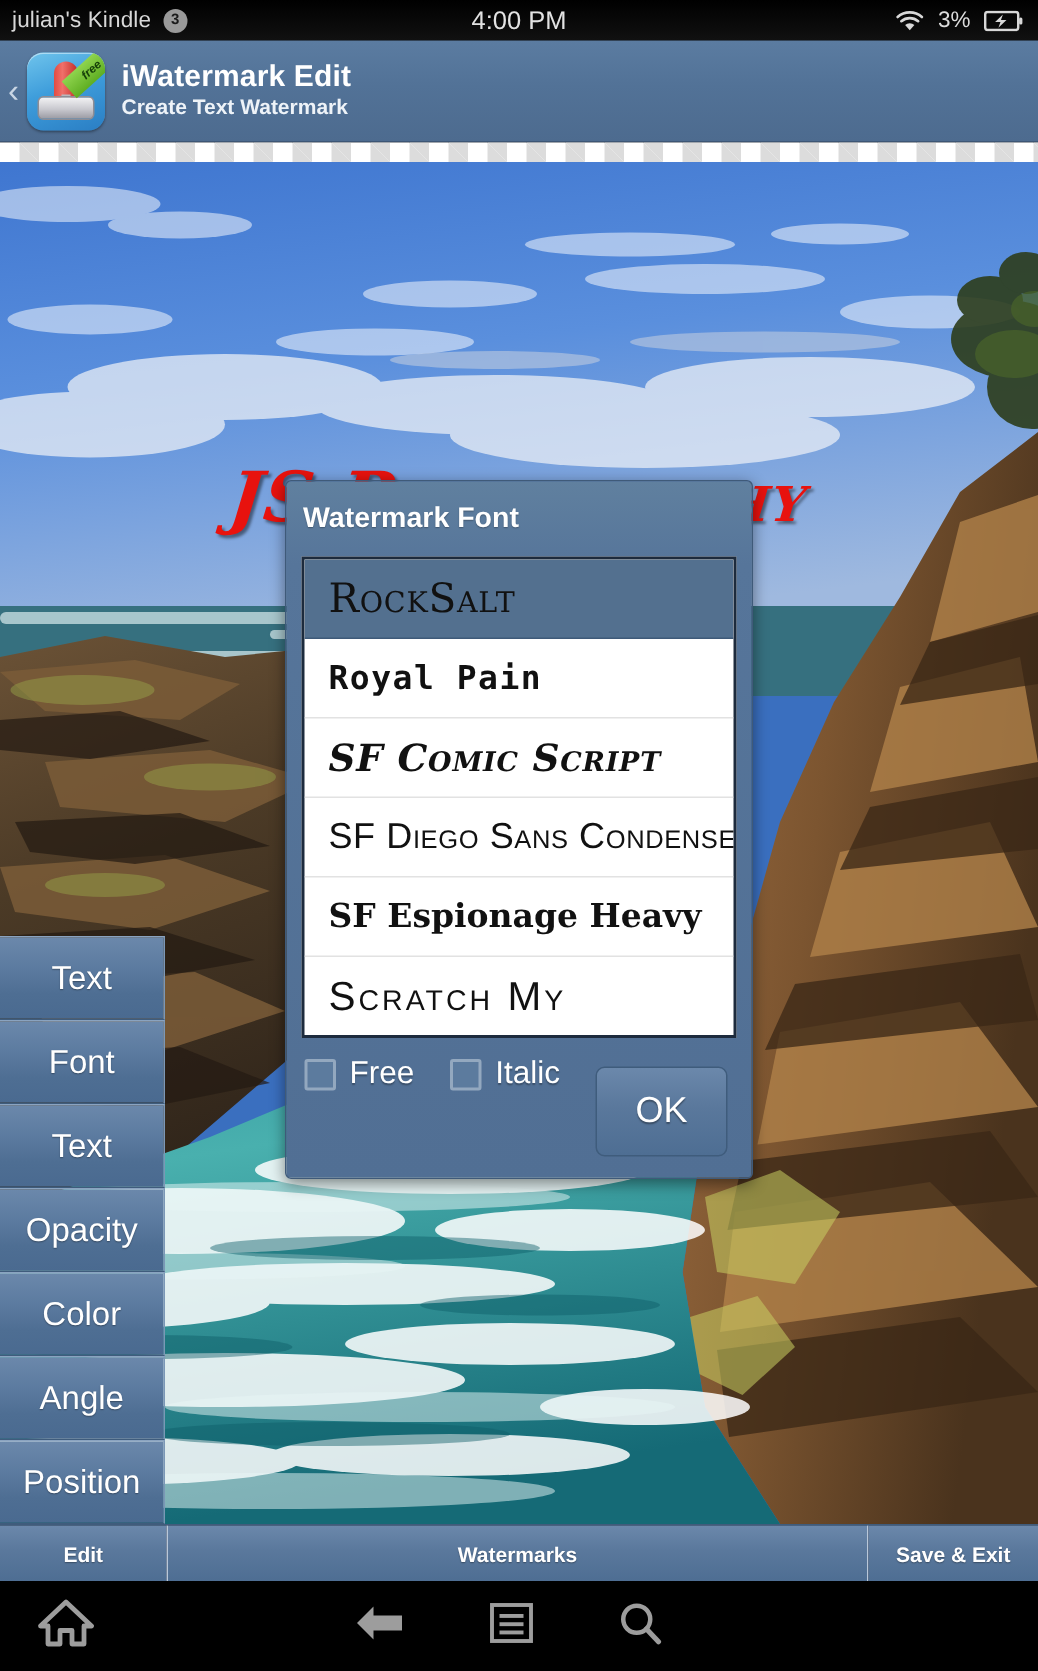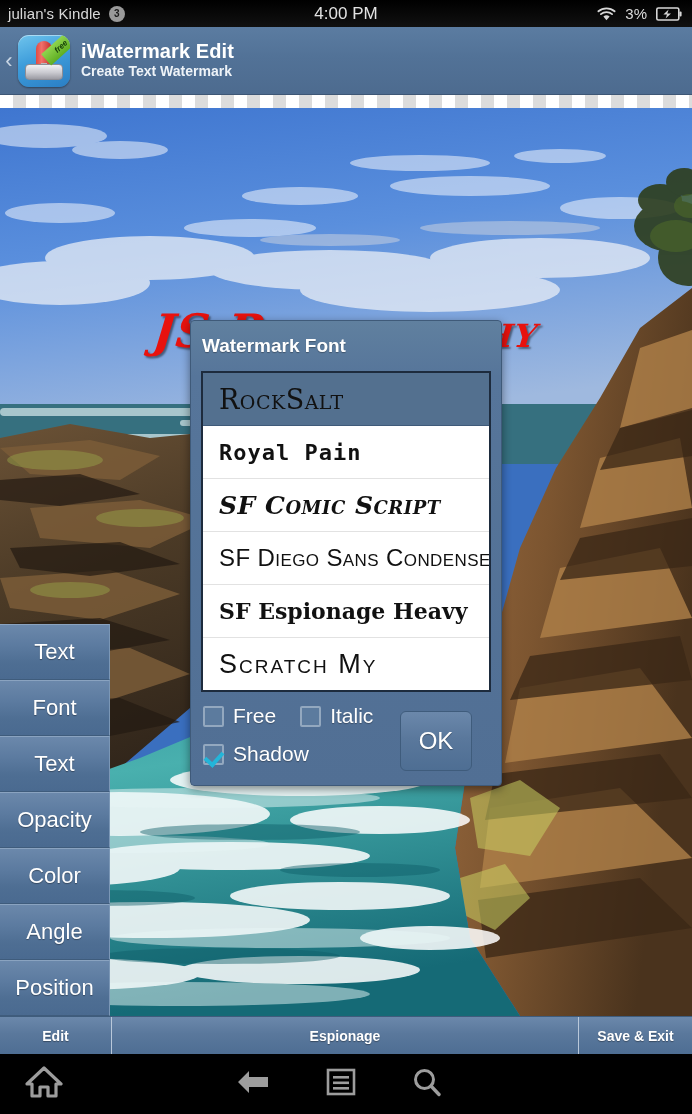--- a/index.html
+++ b/index.html
@@ -175,22 +175,22 @@
     background: #5c7b9e; border-radius: 2px; position: relative; flex: none;
   }
   .chk.checked::after {
     content: ""; position: absolute; left: 3px; top: 2px;
     width: 8px; height: 14px; border: solid #23b5d9;
     border-width: 0 4px 4px 0; transform: rotate(42deg);
   }
   .opt-label { color: #ffffff; font-size: 21px; margin-left: 9px; margin-right: 24px;
                text-shadow: 0 1px 1px rgba(0,0,0,.3); }
   .ok-btn {
-    position: absolute; right: 29px; bottom: 14px;
-    width: 72px; height: 60px; border-radius: 6px;
+    position: absolute; right: 16px; bottom: 14px;
+    width: 88px; height: 60px; border-radius: 6px;
     background: linear-gradient(#6b88ab 0%, #5a789c 45%, #4e6e93 100%);
     border: 1px solid #3f5c7c;
     color: #fff; font-size: 24px;
     display: flex; align-items: center; justify-content: center;
     text-shadow: 0 1px 1px rgba(0,0,0,.35);
   }
 
   
   .toolbar {
     position: absolute; left: 0; top: 1016px; width: 692px; height: 38px;
@@ -437,32 +437,28 @@
       <div class="font-row f-scratch">Scratch My</div>
     </div>
 
     <div class="dlg-opts">
       <div class="opt-row">
         <span class="chk"></span>
         <span class="opt-label">Free</span>
         <span class="chk"></span>
         <span class="opt-label">Italic</span>
       </div>
-      <div class="opt-row">
-        <span class="chk checked"></span>
-        <span class="opt-label">Shadow</span>
-      </div>
     </div>
 
     <div class="ok-btn">OK</div>
   </div>
 
   <div class="toolbar">
     <div class="tb-btn tb-edit">Edit</div>
-    <div class="tb-btn tb-mid">Espionage</div>
+    <div class="tb-btn tb-mid">Watermarks</div>
     <div class="tb-btn tb-save">Save &amp; Exit</div>
   </div>
 
   <div class="navbar">
     <span class="nav-home nav-ico">
       <svg width="38" height="34" viewBox="0 0 38 34">
         <path d="M19 3 L36 19 L31 19 L31 31 L23 31 L23 22 L15 22 L15 31 L7 31 L7 19 L2 19 Z" fill="none" stroke="#c9c9c9" stroke-width="3.2" stroke-linejoin="round"></path>
       </svg>
     </span>
     <span class="nav-group">

